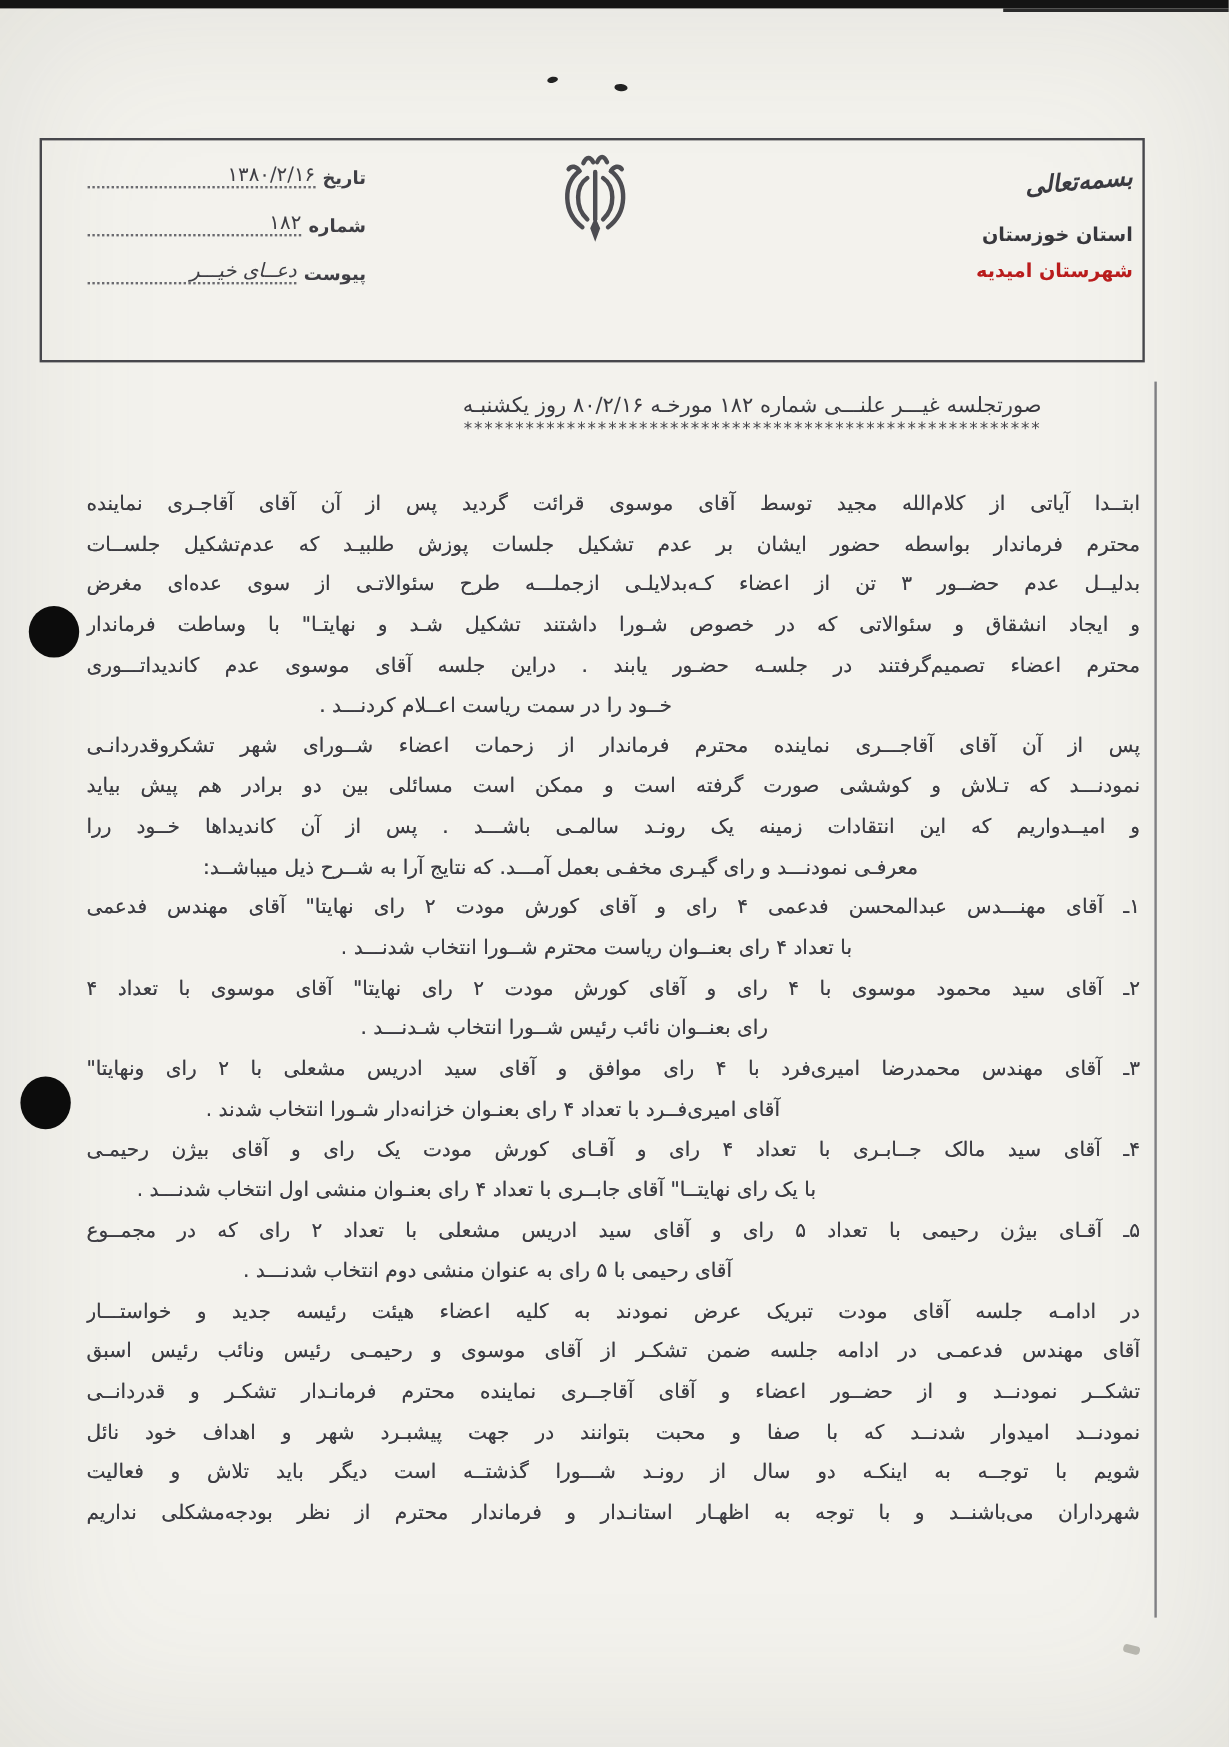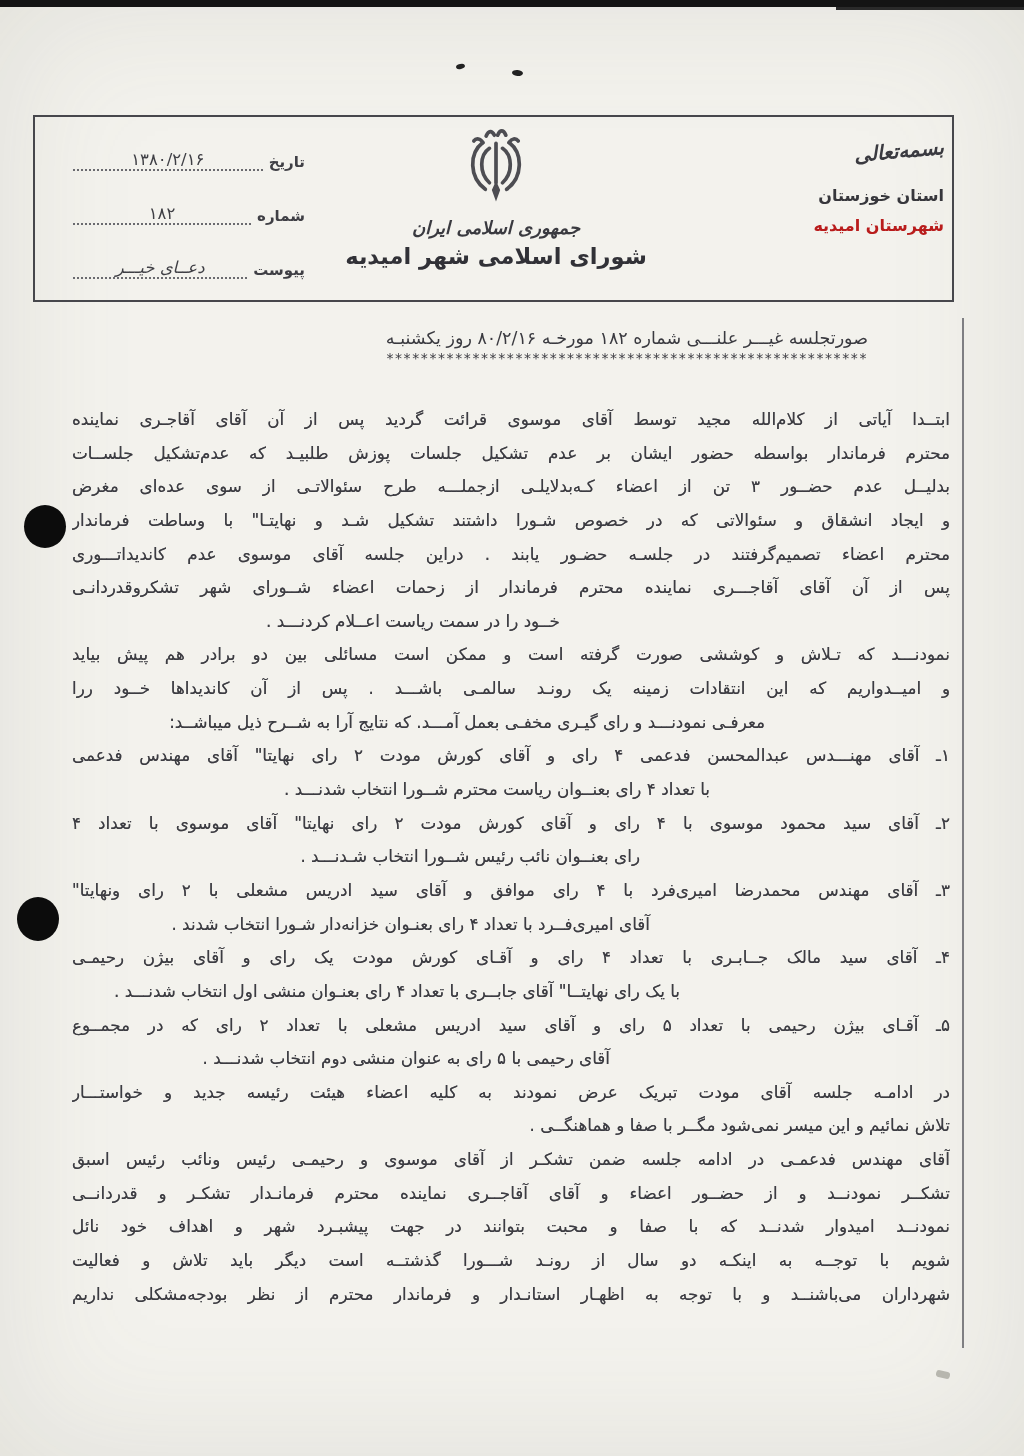--- a/index.html
+++ b/index.html
@@ -17,22 +17,22 @@
   .punch.p2{left:17px;top:897px;width:42px;height:44px;}
   .margin-line{position:absolute;left:962px;top:318px;width:2px;height:1030px;background:#5a5a60;opacity:.75;}
   .mark-br{position:absolute;left:936px;top:1371px;width:14px;height:7px;background:#b7b6ae;
            border-radius:3px;transform:rotate(14deg);}
   
   .header-box{position:absolute;left:33px;top:115px;width:921px;height:187px;
               border:2px solid #47474c;box-sizing:border-box;}
   .meta{position:absolute;left:38px;top:20px;width:232px;font-size:15px;color:#3f3f45;}
   .meta-row{display:flex;align-items:flex-end;margin-bottom:20px;}
   .meta-label{white-space:nowrap;padding-left:6px;font-weight:bold;letter-spacing:.5px;}
-  .meta-line{flex:1;border-bottom:2px dotted #6a6a6f;text-align:center;padding-bottom:0;
-             font-size:16.5px;line-height:18px;margin-top:14px;}
+  .meta-line{flex:1;border-bottom:2px dotted #6a6a6f;text-align:right;padding-bottom:0;
+             font-size:16.5px;line-height:18px;}
   .meta-row.attach .meta-line{font-style:italic;letter-spacing:1px;}
   .center-block{position:absolute;left:305px;top:6px;width:312px;text-align:center;}
   .emblem{display:inline-block;}
   .republic{font-size:18px;font-weight:bold;font-style:italic;margin-top:0;line-height:22px;
             letter-spacing:-0.5px;}
   .council{font-size:22.5px;font-weight:bold;margin-top:4px;letter-spacing:1px;color:#313137;}
   .right-block{position:absolute;right:8px;top:22px;text-align:right;width:170px;}
   .bism{font-size:20px;font-weight:bold;font-style:italic;margin-left:22px;
         transform:rotate(-5deg);display:inline-block;letter-spacing:-1px;}
   .province{font-size:16px;font-weight:bold;margin-top:18px;line-height:30px;color:#37373c;}
@@ -93,22 +93,20 @@
         <path d="M52,10 C55,3 59,3 62,10"></path>
         <path d="M50,20 L50,68"></path>
         <path d="M50,68 L46,77 L50,88 L54,77 Z" fill="#4d4d52" stroke-width="2"></path>
         <path d="M42,26 C30,34 29,56 42,68"></path>
         <path d="M58,26 C70,34 71,56 58,68"></path>
         <path d="M34,19 C17,32 17,61 37,76"></path>
         <path d="M66,19 C83,32 83,61 63,76"></path>
         <path d="M34,19 C31,14 26,13 23,17"></path>
         <path d="M66,19 C69,14 74,13 77,17"></path>
       </svg>
-      <div class="republic">جمهوری اسلامی ایران</div>
-      <div class="council">شورای اسلامی شهر امیدیه</div>
     </div>
 
     <div class="right-block">
       <div class="bism">بسمه‌تعالی</div>
       <div class="province">استان خوزستان</div>
       <div class="county">شهرستان امیدیه</div>
     </div>
 
   </div>
 
@@ -116,40 +114,39 @@
     <div class="doc-title">صورتجلسه غیـــر علنـــی شماره ۱۸۲ مورخـه ۸۰/۲/۱۶ روز یکشنبـه</div>
     <div class="stars">********************************************************</div>
   </div>
 
   <div class="body-text">
     <div class="ln j">ابتــدا آیاتی از کلام‌الله مجید توسط آقای موسوی قرائت گردید پس از آن آقای آقاجـری نماینده</div>
     <div class="ln j">محترم فرماندار بواسطه حضور ایشان بر عدم تشکیل جلسات پوزش طلبیـد که عدم‌تشکیل جلســات</div>
     <div class="ln j">بدلیــل عدم حضــور ۳ تن از اعضاء کـه‌بدلایلـی ازجملـــه طرح سئوالاتـی از سوی عده‌ای مغرض</div>
     <div class="ln j">و ایجاد انشقاق و سئوالاتی که در خصوص شـورا داشتند تشکیل شـد و نهایتـا" با وساطت فرماندار</div>
     <div class="ln j">محترم اعضاء تصمیم‌گرفتند در جلسـه حضـور یابند . دراین جلسه آقای موسوی عدم کاندیداتـــوری</div>
+    <div class="ln pr390">خــود را در سمت ریاست اعــلام کردنـــد .</div>
+
     <div class="ln j">پس از آن آقای آقاجـــری نماینده محترم فرماندار از زحمات اعضاء شــورای شهر تشکروقدردانـی</div>
-
-    <div class="ln pr390">خــود را در سمت ریاست اعــلام کردنـــد .</div>
     <div class="ln j">نمودنـــد که تـلاش و کوششی صورت گرفته است و ممکن است مسائلی بین دو برادر هم پیش بیاید</div>
     <div class="ln j">و امیــدواریم که این انتقادات زمینه یک رونـد سالمـی باشـــد . پس از آن کاندیداها خــود ررا</div>
     <div class="ln pr185">معرفـی نمودنـــد و رای گیـری مخفـی بعمل آمـــد. که نتایج آرا به شــرح ذیل میباشــد:</div>
 
     <div class="ln j">۱ـ آقای مهنـــدس عبدالمحسن فدعمی ۴ رای و آقای کورش مودت ۲ رای نهایتا" آقای مهندس فدعمی</div>
     <div class="ln pr240">با تعداد ۴ رای بعنــوان ریاست محترم شــورا انتخاب شدنـــد .</div>
     <div class="ln j">۲ـ آقای سید محمود موسوی با ۴ رای و آقای کورش مودت ۲ رای نهایتا" آقای موسوی با تعداد ۴</div>
     <div class="ln pr310">رای بعنــوان نائب رئیس شــورا انتخاب شـدنـــد .</div>
     <div class="ln j">۳ـ آقای مهندس محمدرضا امیری‌فرد با ۴ رای موافق و آقای سید ادریس مشعلی با ۲ رای ونهایتا"</div>
     <div class="ln pr300">آقای امیری‌فــرد با تعداد ۴ رای بعنـوان خزانه‌دار شـورا انتخاب شدند .</div>
     <div class="ln j">۴ـ آقای سید مالک جــابـری با تعداد ۴ رای و آقـای کورش مودت یک رای و آقای بیژن رحیمـی</div>
     <div class="ln pr270">با یک رای نهایتــا" آقای جابــری با تعداد ۴ رای بعنـوان منشی اول انتخاب شدنـــد .</div>
     <div class="ln j">۵ـ آقـای بیژن رحیمی با تعداد ۵ رای و آقای سید ادریس مشعلی با تعداد ۲ رای که در مجمــوع</div>
     <div class="ln pr340">آقای رحیمی با ۵ رای به عنوان منشی دوم انتخاب شدنـــد .</div>
 
     <div class="ln j">در ادامـه جلسه آقای مودت تبریک عرض نمودند به کلیه اعضاء هیئت رئیسه جدید و خواستـــار</div>
-    <div class="ln r">تلاش نمائیم و این میسر نمی‌شود مگــر با صفا و هماهنگــی .</div>
 
     <div class="ln j">آقای مهندس فدعمـی در ادامه جلسه ضمن تشکـر از آقای موسوی و رحیمـی رئیس ونائب رئیس اسبق</div>
     <div class="ln j">تشکــر نمودنــد و از حضــور اعضاء و آقای آقاجــری نماینده محترم فرمانـدار تشکـر و قدردانــی</div>
     <div class="ln j">نمودنــد امیدوار شدنــد که با صفا و محبت بتوانند در جهت پیشبـرد شهر و اهداف خود نائل</div>
     <div class="ln j">شویم با توجــه به اینکـه دو سال از رونـد شـــورا گذشتــه است دیگر باید تلاش و فعالیت</div>
     <div class="ln j">شهرداران می‌باشنــد و با توجه به اظهـار استانـدار و فرماندار محترم از نظر بودجه‌مشکلی نداریم</div>
   </div>
 
 </div>
 

